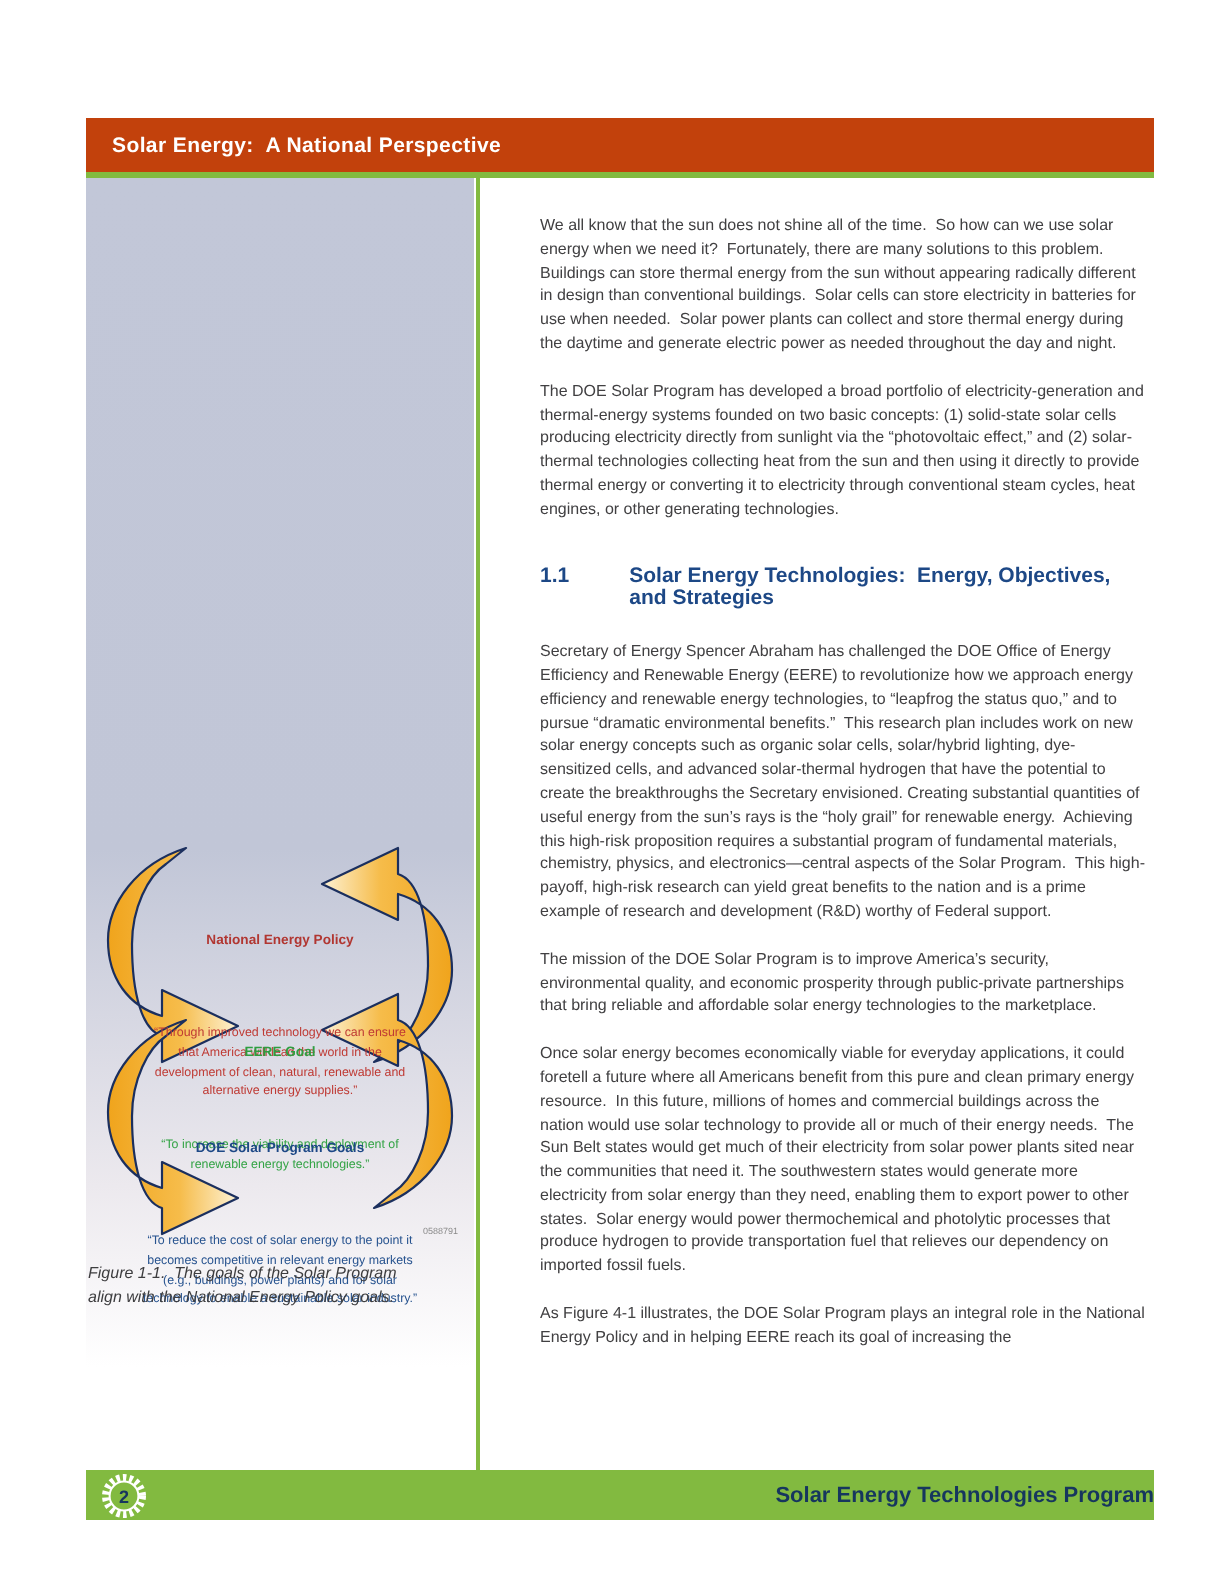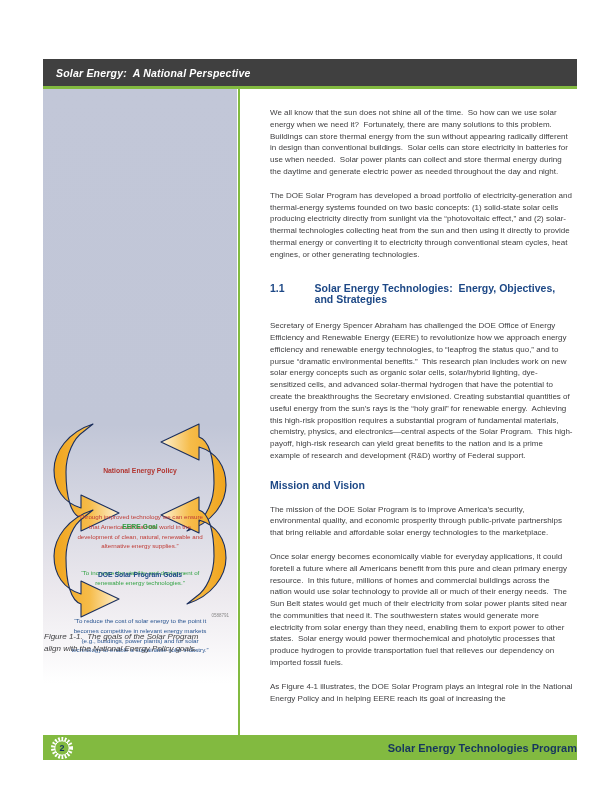--- a/index.html
+++ b/index.html
@@ -6,21 +6,21 @@
   .page{
     position:relative;
     width:612px;height:792px;
     background:#ffffff;
     font-family:"Liberation Sans", sans-serif;
     overflow:hidden;
   }
   
   .header-bar{
     position:absolute;left:43px;top:59px;width:534px;height:27px;
-    background:#404040;display:flex;align-items:center;font-style:italic;
+    background:#c2410c;display:flex;align-items:center;
   }
   .header-title{
     color:#ffffff;font-weight:bold;font-size:10.5px;letter-spacing:.2px;
     padding-left:13px;white-space:pre-wrap;
   }
   .header-underline{
     position:absolute;left:43px;top:86px;width:534px;height:2.5px;background:#82ba40;
   }
   
   .sidebar{
@@ -131,21 +131,20 @@
   <div class="fig-caption">Figure 1-1.  The goals of the Solar Program align with the National Energy Policy goals.</div>
 
   <div class="content">
     <p>We all know that the sun does not shine all of the time.  So how can we use solar energy when we need it?  Fortunately, there are many solutions to this problem.  Buildings can store thermal energy from the sun without appearing radically different in design than conventional buildings.  Solar cells can store electricity in batteries for use when needed.  Solar power plants can collect and store thermal energy during the daytime and generate electric power as needed throughout the day and night.</p>
     <p>The DOE Solar Program has developed a broad portfolio of electricity-generation and thermal-energy systems founded on two basic concepts: (1) solid-state solar cells producing electricity directly from sunlight via the “photovoltaic effect,” and (2) solar-thermal technologies collecting heat from the sun and then using it directly to provide thermal energy or converting it to electricity through conventional steam cycles, heat engines, or other generating technologies.</p>
     <div class="sec-heading">
       <span>1.1</span>
       <span>Solar Energy Technologies:  Energy, Objectives, and Strategies</span>
     </div>
     <p>Secretary of Energy Spencer Abraham has challenged the DOE Office of Energy Efficiency and Renewable Energy (EERE) to revolutionize how we approach energy efficiency and renewable energy technologies, to “leapfrog the status quo,” and to pursue “dramatic environmental benefits.”  This research plan includes work on new solar energy concepts such as organic solar cells, solar/hybrid lighting, dye-sensitized cells, and advanced solar-thermal hydrogen that have the potential to create the breakthroughs the Secretary envisioned. Creating substantial quantities of useful energy from the sun’s rays is the “holy grail” for renewable energy.  Achieving this high-risk proposition requires a substantial program of fundamental materials, chemistry, physics, and electronics—central aspects of the Solar Program.  This high-payoff, high-risk research can yield great benefits to the nation and is a prime example of research and development (R&amp;D) worthy of Federal support.</p>
-    <div class="sub-heading">Mission and Vision</div>
     <p>The mission of the DOE Solar Program is to improve America’s security, environmental quality, and economic prosperity through public-private partnerships that bring reliable and affordable solar energy technologies to the marketplace.</p>
     <p>Once solar energy becomes economically viable for everyday applications, it could foretell a future where all Americans benefit from this pure and clean primary energy resource.  In this future, millions of homes and commercial buildings across the nation would use solar technology to provide all or much of their energy needs.  The Sun Belt states would get much of their electricity from solar power plants sited near the communities that need it. The southwestern states would generate more electricity from solar energy than they need, enabling them to export power to other states.  Solar energy would power thermochemical and photolytic processes that produce hydrogen to provide transportation fuel that relieves our dependency on imported fossil fuels.</p>
     <p>As Figure 4-1 illustrates, the DOE Solar Program plays an integral role in the National Energy Policy and in helping EERE reach its goal of increasing the</p>
   </div>
 
   <div class="footer-bar">
     <svg class="page-num-badge" width="22" height="22" viewBox="0 0 22 22">
       <circle cx="11" cy="11" r="9" fill="none" stroke="#ffffff" stroke-width="4" stroke-dasharray="1.7,1.5"></circle>
       <circle cx="11" cy="11" r="7.2" fill="#82ba40" stroke="#ffffff" stroke-width="1"></circle>
       <text x="11" y="14.4" text-anchor="middle" font-family="Liberation Sans, sans-serif" font-size="9" font-weight="bold" fill="#16365e">2</text>

